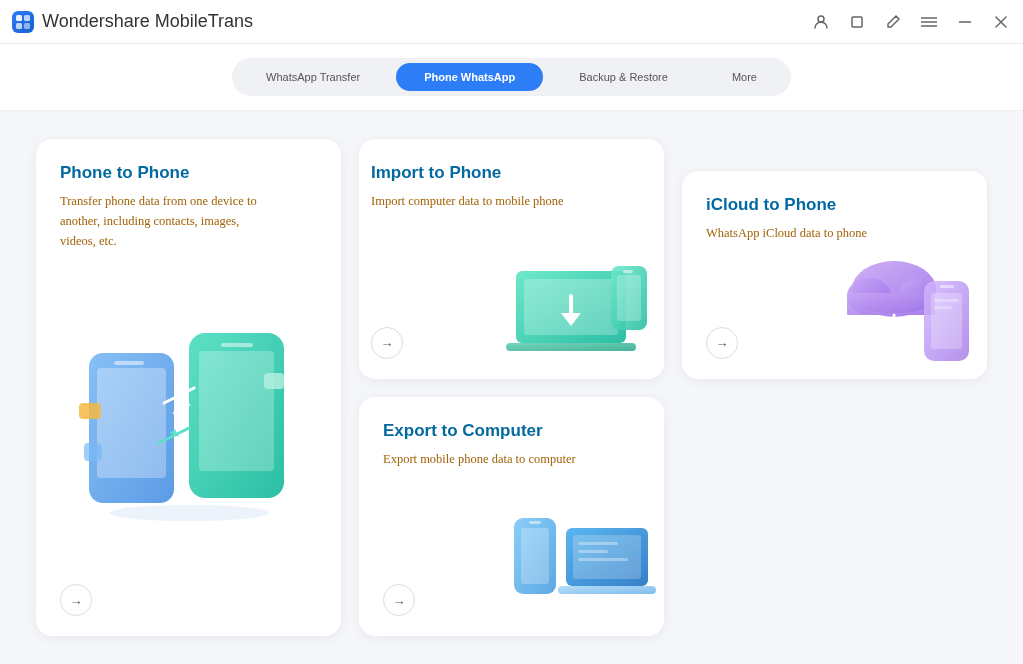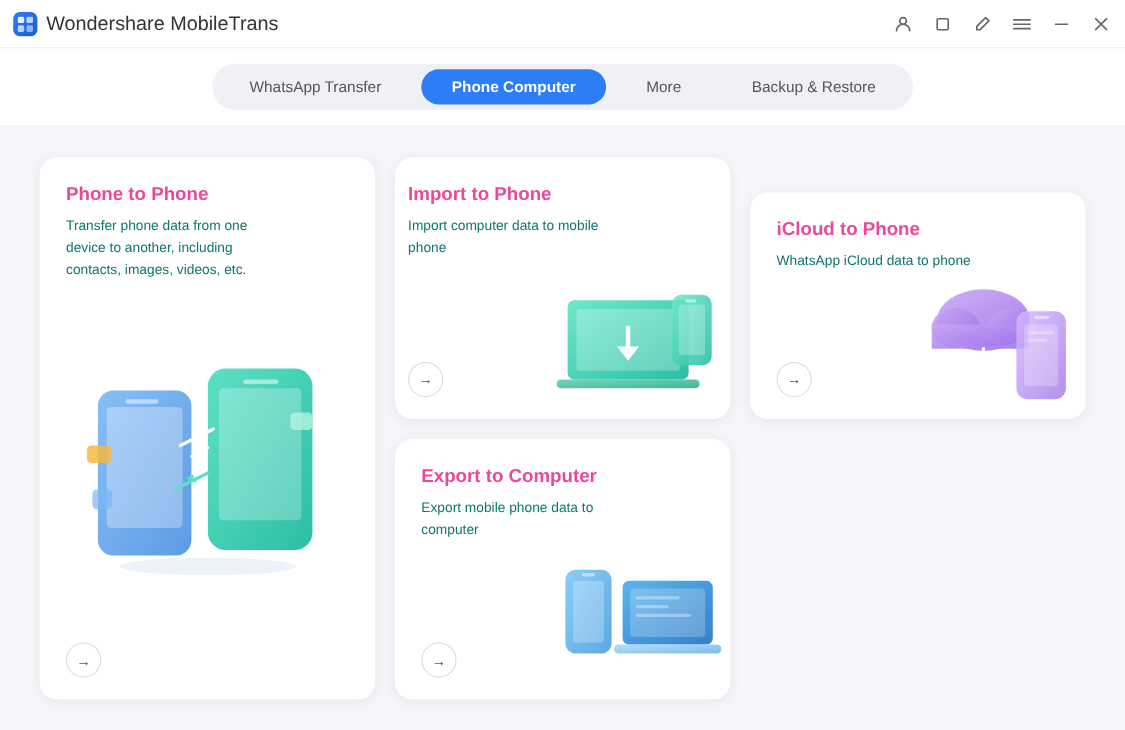--- a/index.html
+++ b/index.html
@@ -80,21 +80,21 @@
       display: flex;
       align-items: center;
       gap: 8px;
       background: #f0f1f5;
       border-radius: 30px;
       padding: 5px 6px;
     }
     .nav-tab {
       padding: 8px 28px;
       border-radius: 25px;
-      font-size: 14px;
+      font-size: 11px;
       font-weight: 500;
       cursor: pointer;
       color: #555;
       border: none;
       background: transparent;
       transition: all 0.2s;
     }
     .nav-tab.active {
       background: #2d7df7;
       color: #ffffff;
@@ -124,28 +124,29 @@
       box-shadow: 0 2px 12px rgba(0,0,0,0.06);
       cursor: pointer;
       transition: box-shadow 0.2s;
     }
     .card-large {
       grid-row: span 2;
     }
     .card-title {
       font-size: 17px;
       font-weight: 700;
-      color: #ec4899;
+      color: #0369a1;
       margin-bottom: 8px;
     }
     .card-desc {
       font-size: 12.5px;
-      color: #0f766e;
+      color: #a16207;
       line-height: 1.6;
       max-width: 200px;
+      font-family: Liberation Serif, serif;
     }
     .card-arrow {
       width: 32px;
       height: 32px;
       border-radius: 50%;
       border: 1.5px solid #ddd;
       display: flex;
       align-items: center;
       justify-content: center;
       color: #555;
@@ -210,23 +211,23 @@
         <line x1="1" y1="1" x2="11" y2="11"></line>
         <line x1="11" y1="1" x2="1" y2="11"></line>
       </svg>
     </span>
   </div>
 </div>
 
 <div class="nav-container">
   <div class="nav-tabs">
     <button class="nav-tab">WhatsApp Transfer</button>
-    <button class="nav-tab active">Phone Computer</button>
+    <button class="nav-tab active">Phone WhatsApp</button>
+    <button class="nav-tab">Backup &amp; Restore</button>
     <button class="nav-tab">More</button>
-    <button class="nav-tab">Backup &amp; Restore</button>
   </div>
 </div>
 
 <div class="main-content">
 
   <div class="card card-large">
     <div class="card-content-area">
       <div class="card-title">Phone to Phone</div>
       <div class="card-desc">Transfer phone data from one device to another, including contacts, images, videos, etc.</div>
 

